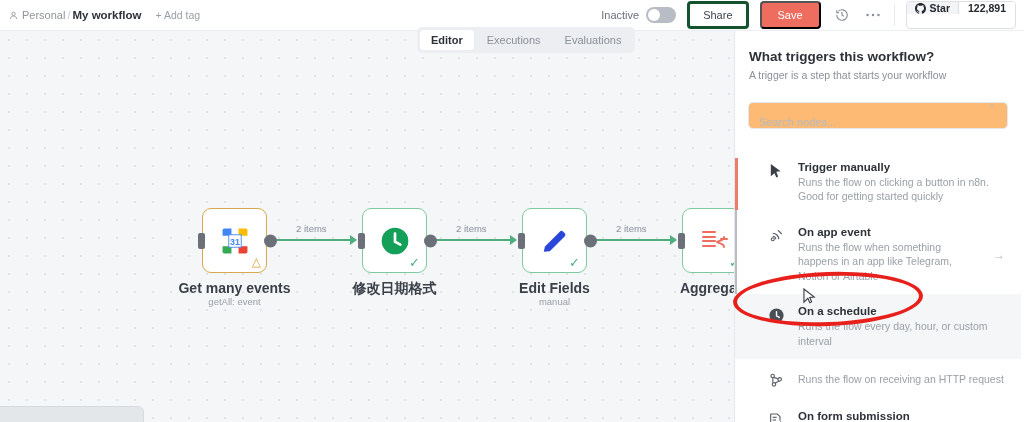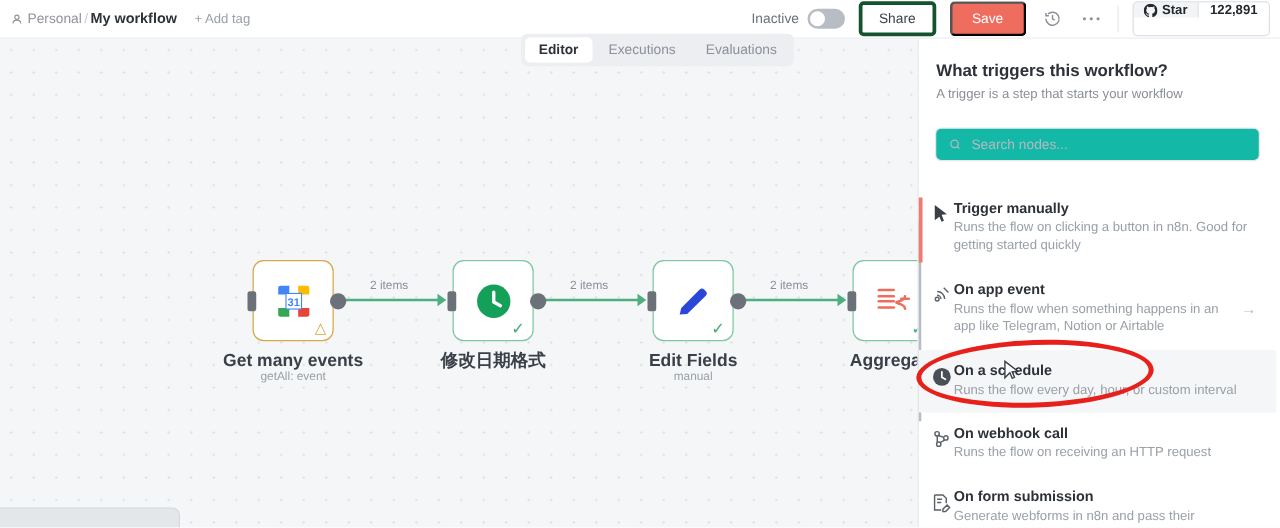--- a/index.html
+++ b/index.html
@@ -140,32 +140,32 @@
   .panel-title {
     position: absolute; top: 18px; left: 14px;
     font-size: 13.5px; font-weight: 700; color: #2d3138;
   }
   .panel-sub {
     position: absolute; top: 38px; left: 14px;
     font-size: 10.5px; color: #8a8f98;
   }
   .search {
     position: absolute; top: 71px; left: 13px; width: 260px; height: 27px;
-    border: 1px solid #e4e7eb; border-radius: 5px; background: #14b8a6;
-    display: flex; align-items: center; gap: 8px; padding: 0 10px;
+    border: 1px solid #e4e7eb; border-radius: 5px; background: #fdba74;
+    display: flex; align-items: flex-end; gap: 8px; padding: 0 10px; flex-direction: column;
   }
   .search input {
     border: none; outline: none; font-size: 11px; color: #3b4048;
     font-family: "Liberation Sans", sans-serif; width: 100%; background: transparent;
   }
   .search input::placeholder { color: #b4b9c0; }
   .list { position: absolute; top: 119px; left: 0; width: 286px; }
   .item {
-    position: relative; display: flex; 
-    padding: 11px 16px 11px 8px; align-items: flex-start;
+    position: relative; display: flex; gap: 12px;
+    padding: 11px 16px 11px 31px; align-items: flex-start;
   }
   .item.hl { background: #f5f6f7; }
   .item-icon {
     width: 20px; flex: 0 0 20px; display: flex;
     justify-content: center; padding-top: 2px; color: #5a5f68;
   }
   .item-body { flex: 1; min-width: 0; }
   .item-title { font-size: 11.5px; font-weight: 700; color: #2d3138; }
   .item-desc {
     font-size: 10.5px; color: #9aa0a8; line-height: 1.38; margin-top: 2px;
@@ -389,21 +389,20 @@
           <svg width="16" height="16" viewBox="0 0 24 24" fill="none" stroke="#5a5f68" stroke-width="1.7">
             <circle cx="7" cy="6" r="2.6"></circle>
               <circle cx="17.5" cy="11" r="2.6"></circle>
               <circle cx="9" cy="18.5" r="2.6"></circle>
             <path d="M8.6 8.1l6.6 2.2"></path>
               <path d="M16.4 13.4l-6 3.4"></path>
               <path d="M7.2 8.6v7.3"></path>
           </svg>
         </span>
         <span class="item-body">
-          <span class="item-title" style="display:block">On webhook call</span>
           <span class="item-desc" style="display:block">Runs the flow on receiving an HTTP request</span>
         </span>
       </div>
 
       <div class="item">
         <span class="item-icon">
           <svg width="16" height="16" viewBox="0 0 24 24" fill="none" stroke="#5a5f68" stroke-width="1.7">
             <path d="M4 3h10l4 4v6"></path>
               <path d="M4 3v18h8"></path>
             <path d="M7 8h6"></path>

